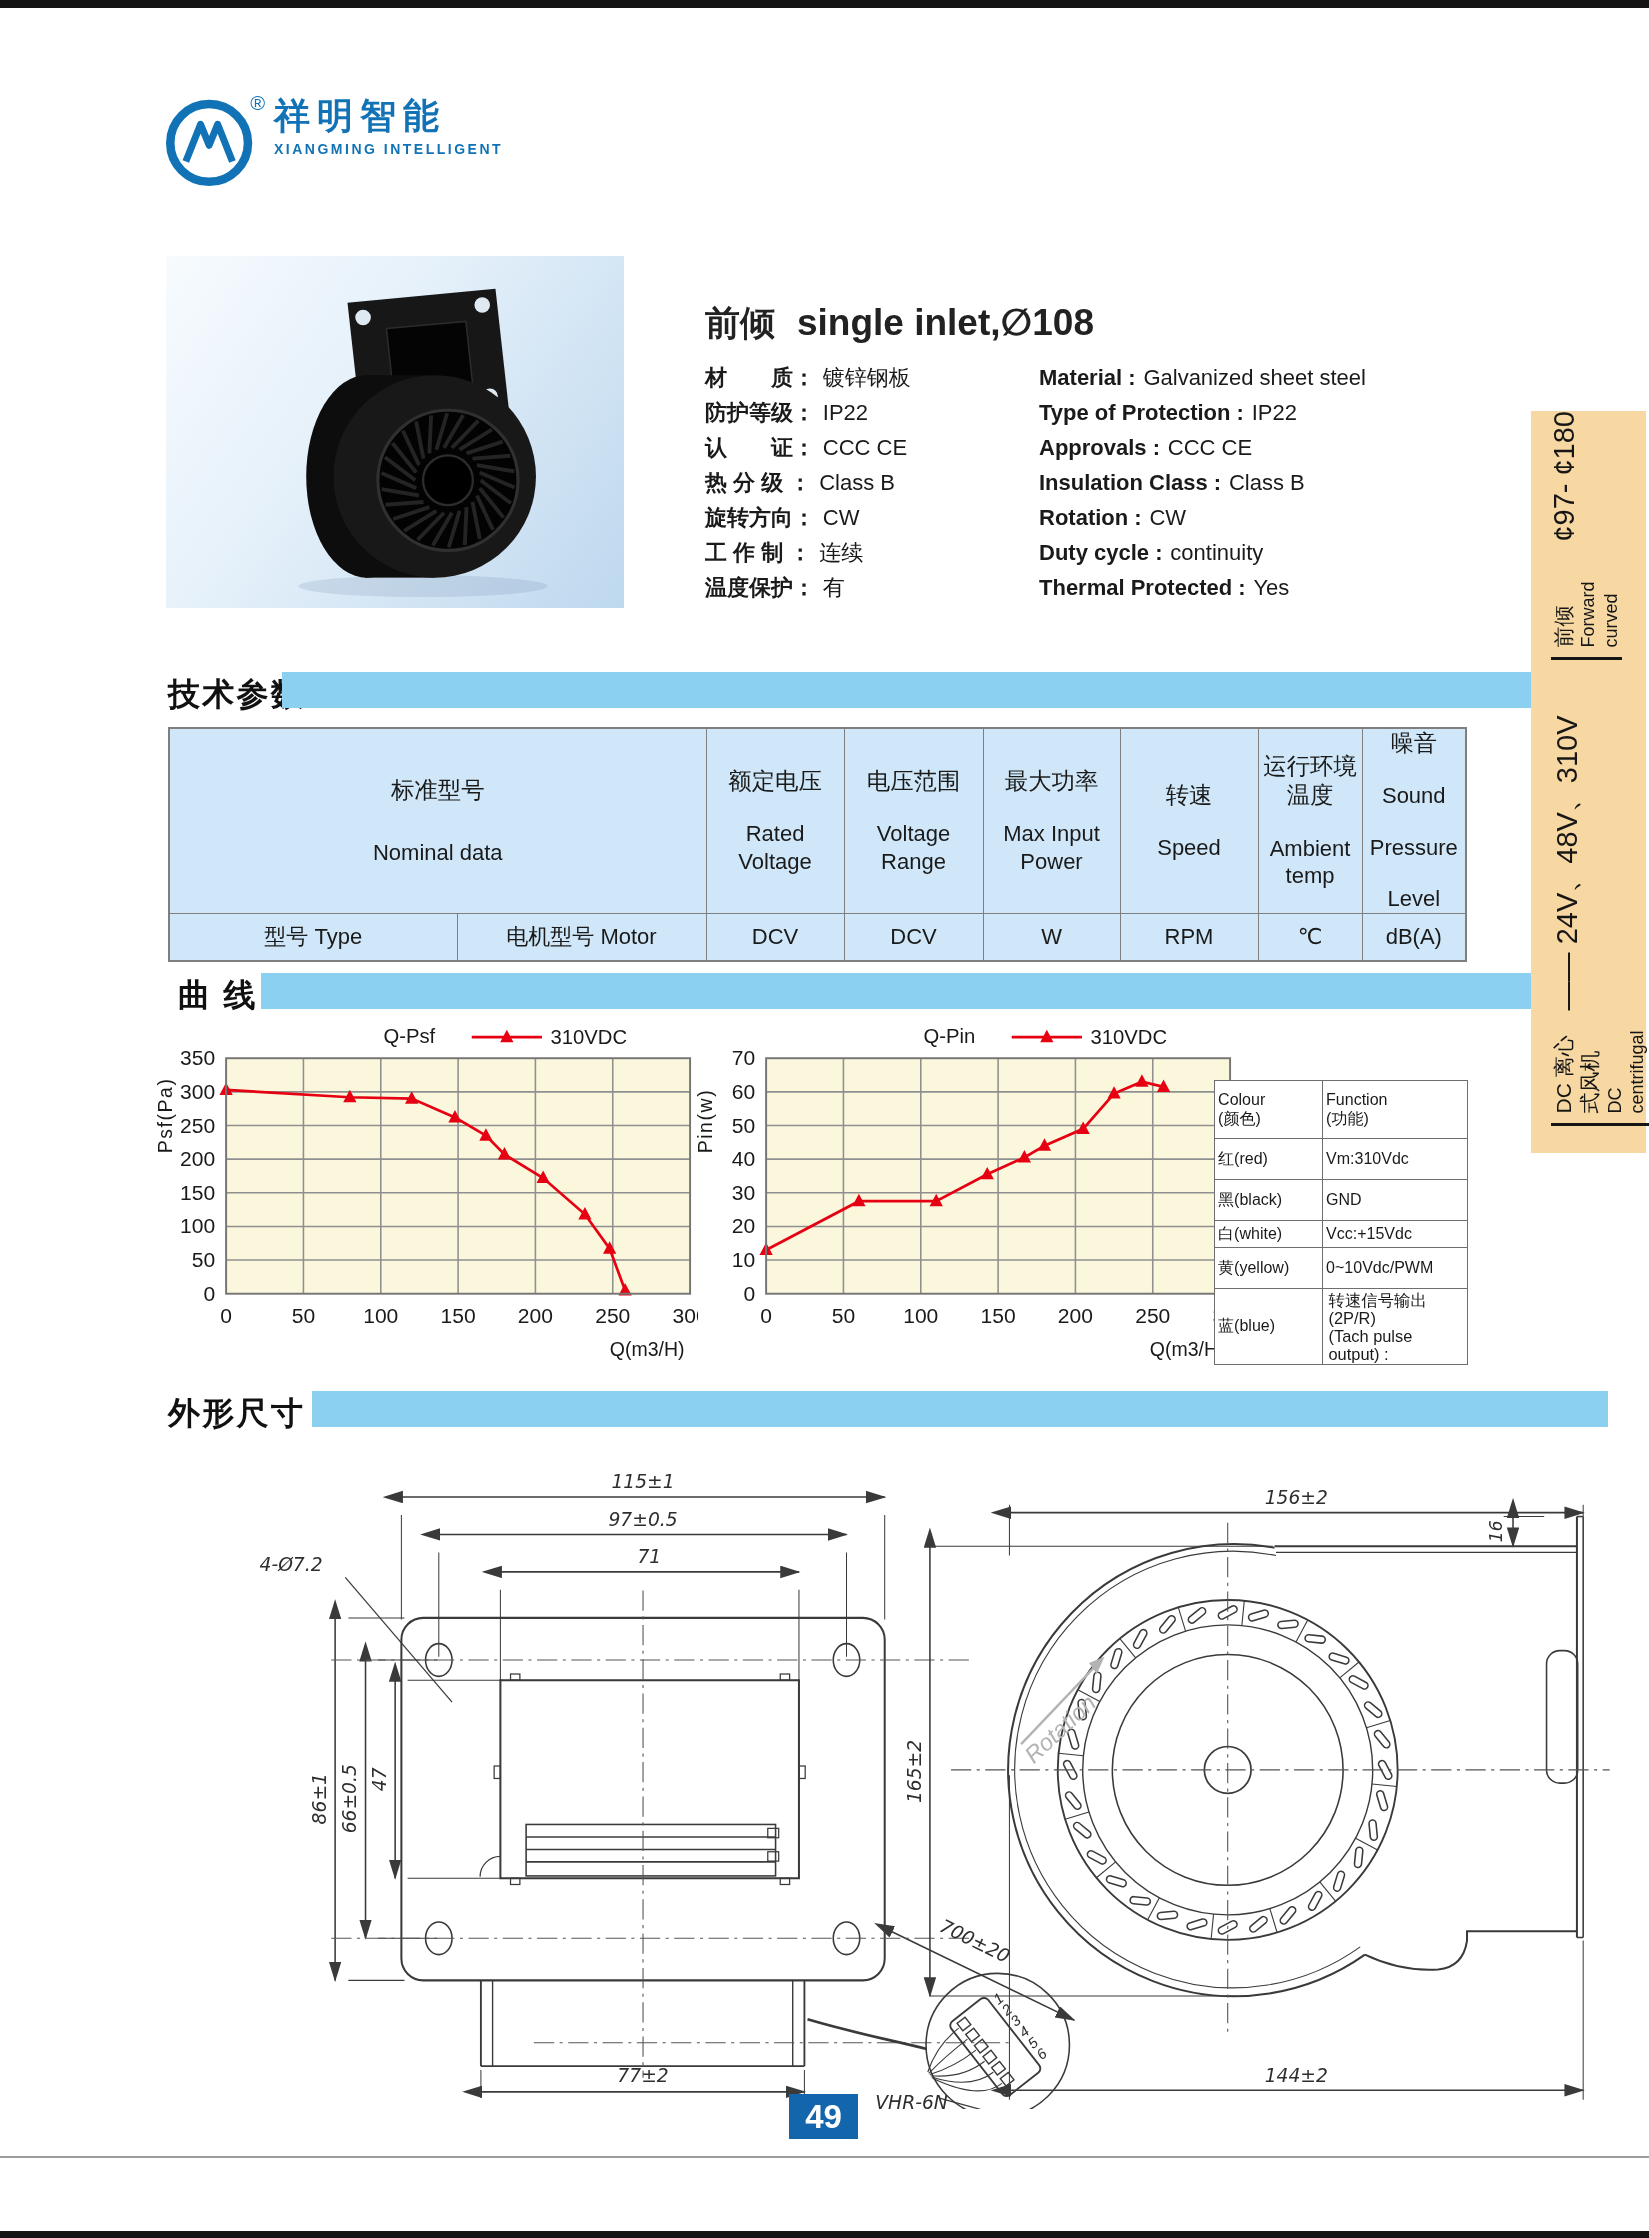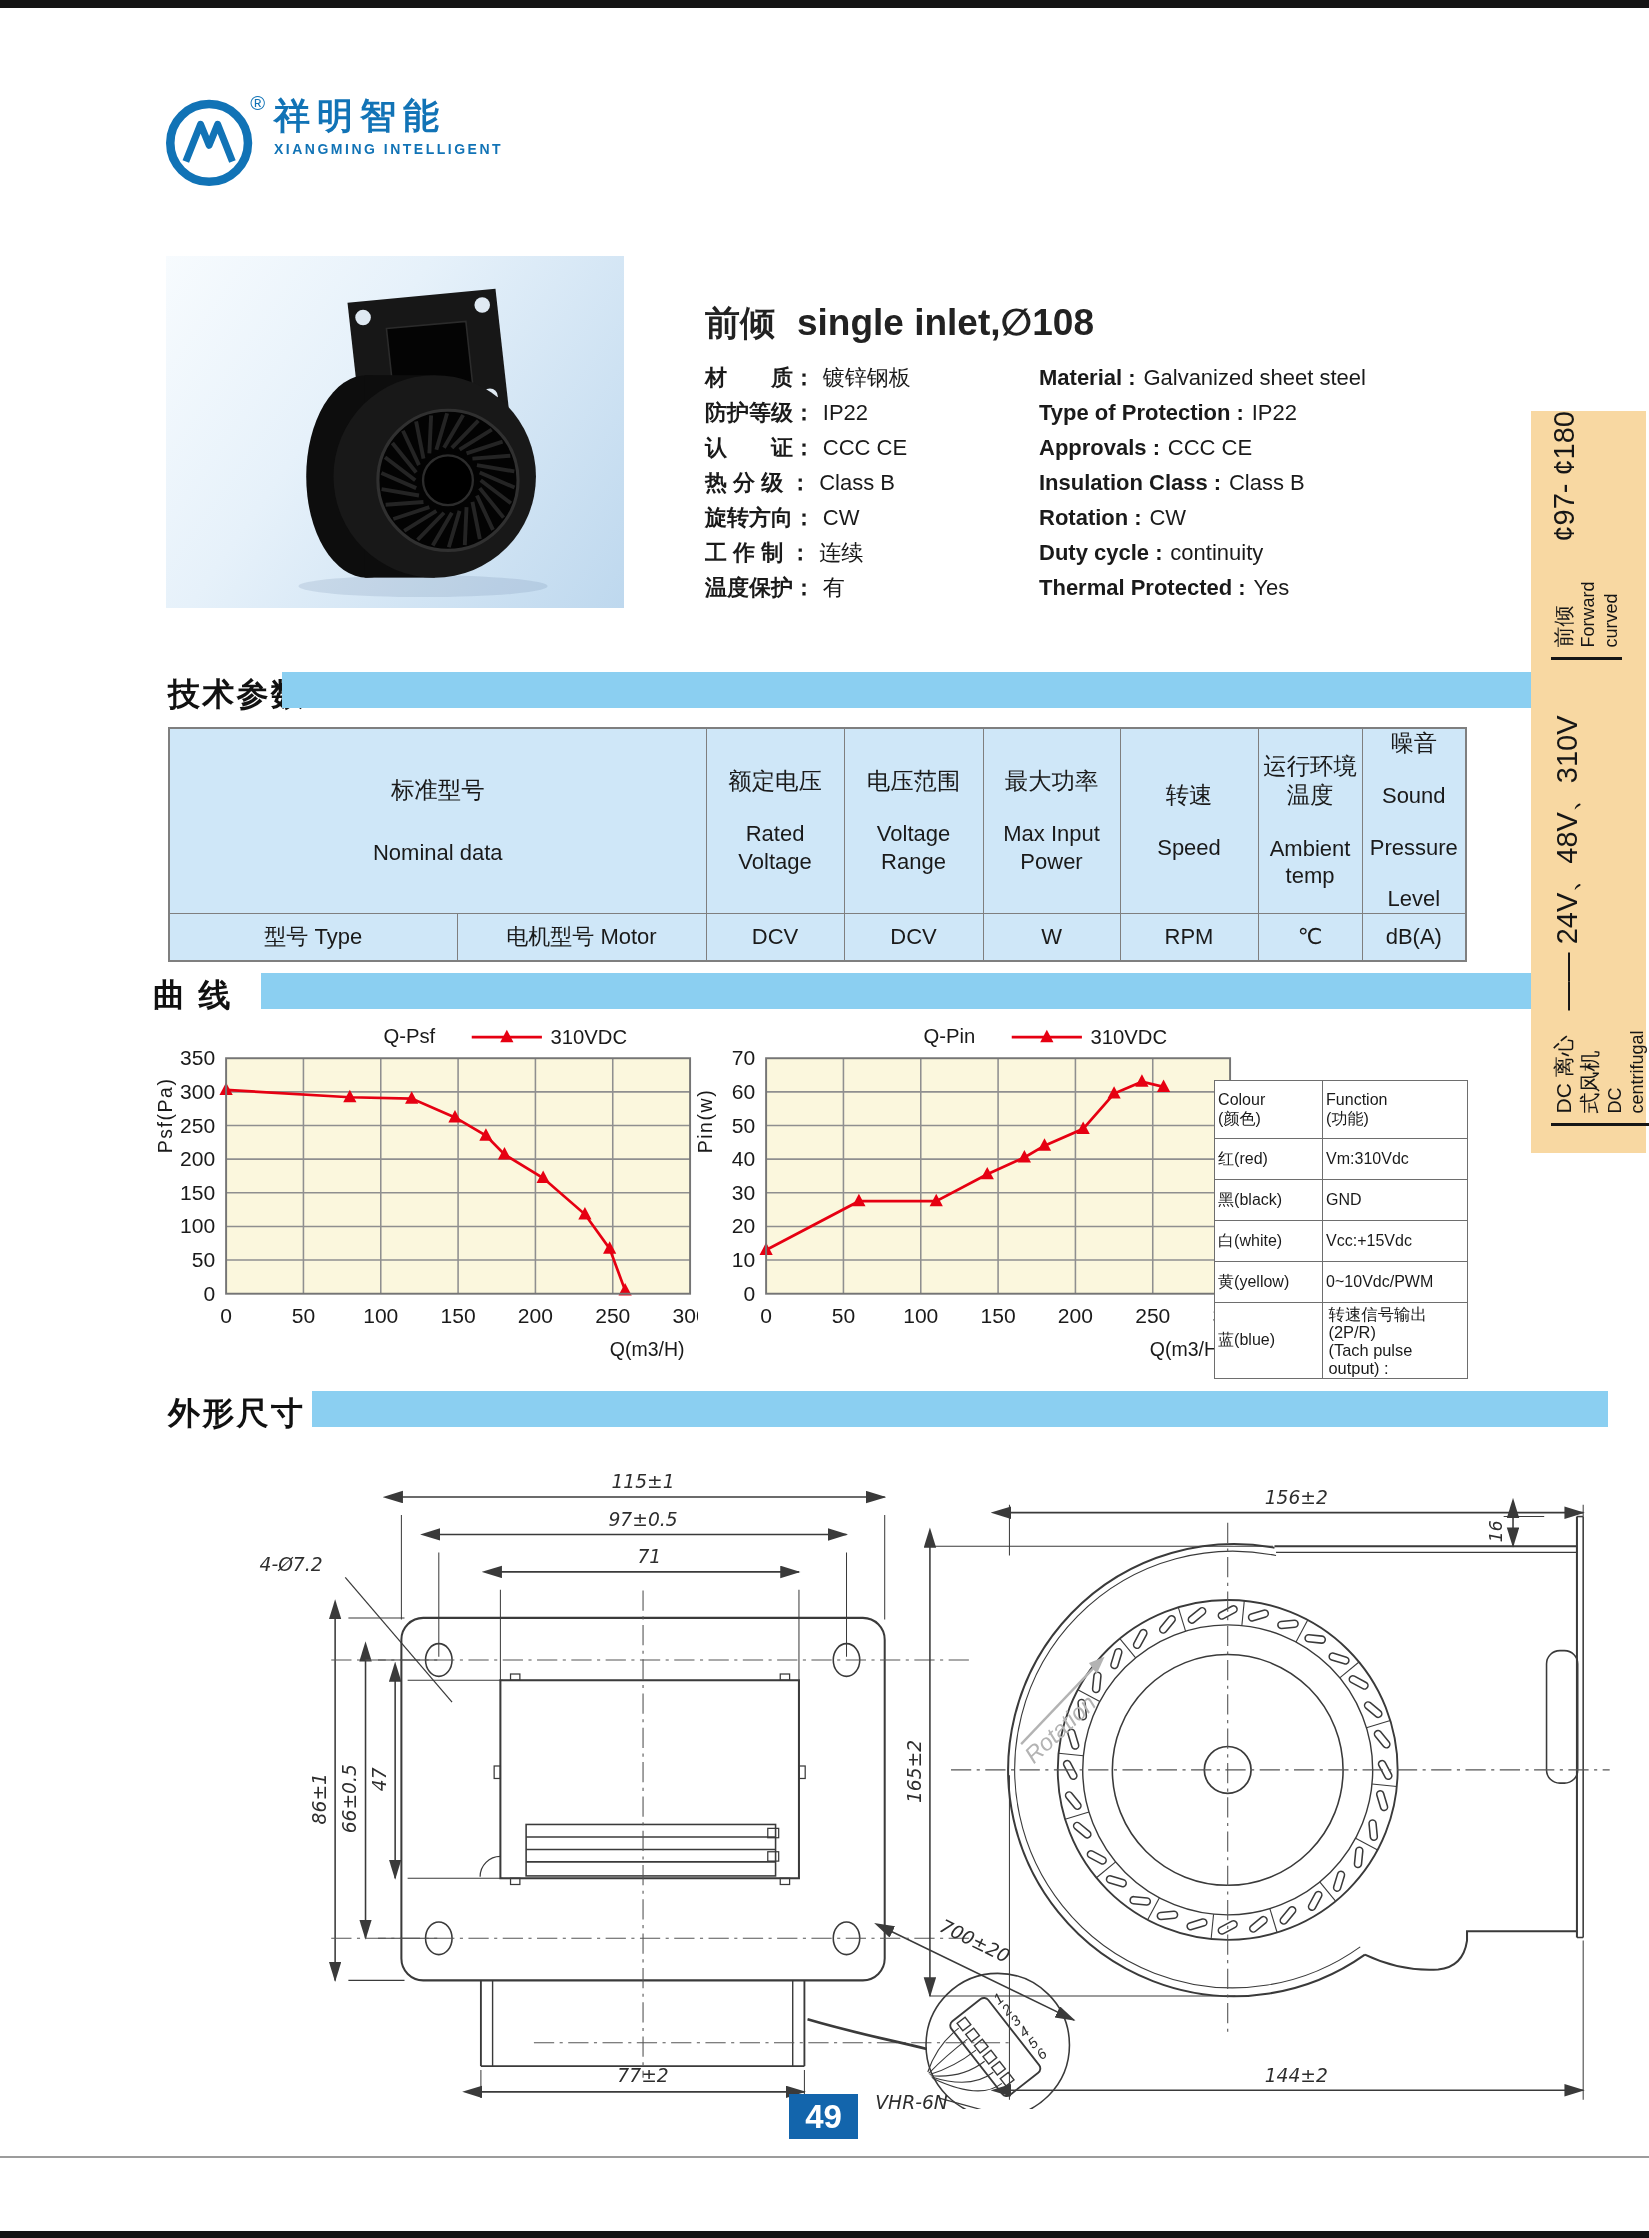--- a/index.html
+++ b/index.html
@@ -245,21 +245,21 @@
       <td class="hdr">DCV</td>
       <td class="hdr">DCV</td>
       <td class="hdr">W</td>
       <td class="hdr">RPM</td>
       <td class="hdr">℃</td>
       <td class="hdr">dB(A)</td>
     </tr>
   </tbody>
     </table>
 
-  <div class="sec-label" style="left:153px;top:974px;">曲  线</div>
+  <div class="sec-label" style="left:178px;top:974px;">曲  线</div>
   <div class="sec-bar" style="left:261px;top:973px;width:1346px;"></div>
 
   <div id="chart1" class="chart" style="left:148px;top:1013px;"><svg viewBox="0 0 705 445" width="550" height="347">
         <rect x="100" y="58" width="595" height="302" fill="#fbf7dd"></rect>
         <line x1="199.16666666666666" y1="58" x2="199.16666666666666" y2="360" stroke="#8f8f8f" stroke-width="2"></line>
         <line x1="298.3333333333333" y1="58" x2="298.3333333333333" y2="360" stroke="#8f8f8f" stroke-width="2"></line>
         <line x1="397.5" y1="58" x2="397.5" y2="360" stroke="#8f8f8f" stroke-width="2"></line>
         <line x1="496.66666666666663" y1="58" x2="496.66666666666663" y2="360" stroke="#8f8f8f" stroke-width="2"></line>
         <line x1="595.8333333333334" y1="58" x2="595.8333333333334" y2="360" stroke="#8f8f8f" stroke-width="2"></line>
         <line x1="100" y1="316.8571428571429" x2="695" y2="316.8571428571429" stroke="#8f8f8f" stroke-width="2"></line>
@@ -367,21 +367,21 @@
       </td>
     </tr>
     <tr style="height:41px;">
           <td>红(red)</td>
           <td>Vm:310Vdc</td>
         </tr>
     <tr style="height:41px;">
           <td>黑(black)</td>
           <td>GND</td>
         </tr>
-    <tr style="height:41px;">
+    <tr style="height:27px;">
           <td>白(white)</td>
           <td>Vcc:+15Vdc</td>
         </tr>
     <tr style="height:41px;">
           <td>黄(yellow)</td>
           <td>0~10Vdc/PWM</td>
         </tr>
     <tr style="height:50px;">
       <td>蓝(blue)</td>
       <td class="fn2">

